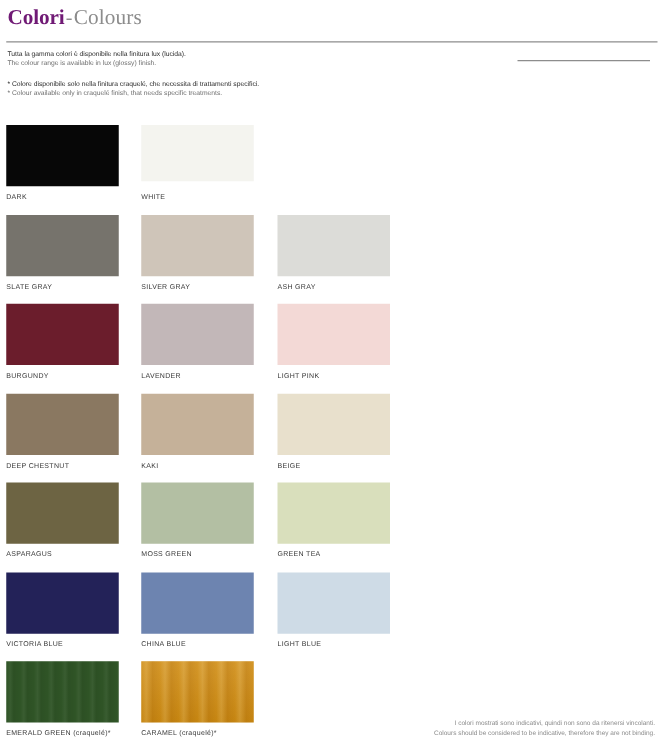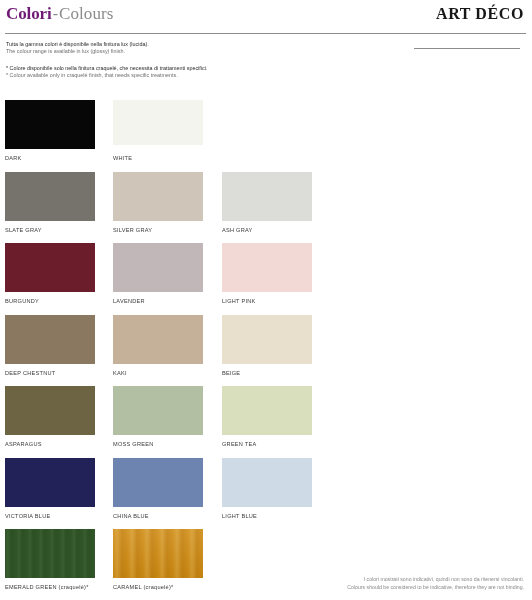--- a/index.html
+++ b/index.html
@@ -172,21 +172,20 @@
     white-space: nowrap;
   }
 </style>
 </head>
 <body>
 
 <div class="header">
   <div class="title">
     <span class="title-it">Colori</span><span class="title-sep">-</span><span class="title-en">Colours</span>
   </div>
-  <div class="brand">ART DÉCO</div>
 </div>
 
 <div class="rule-main"></div>
 <div class="rule-short"></div>
 
 <div class="notes">
   <div class="note-block">
     <div class="note-line">Tutta la gamma colori è disponibile nella finitura lux (lucida).</div>
     <div class="note-line secondary">The colour range is available in lux (glossy) finish.</div>
   </div>

